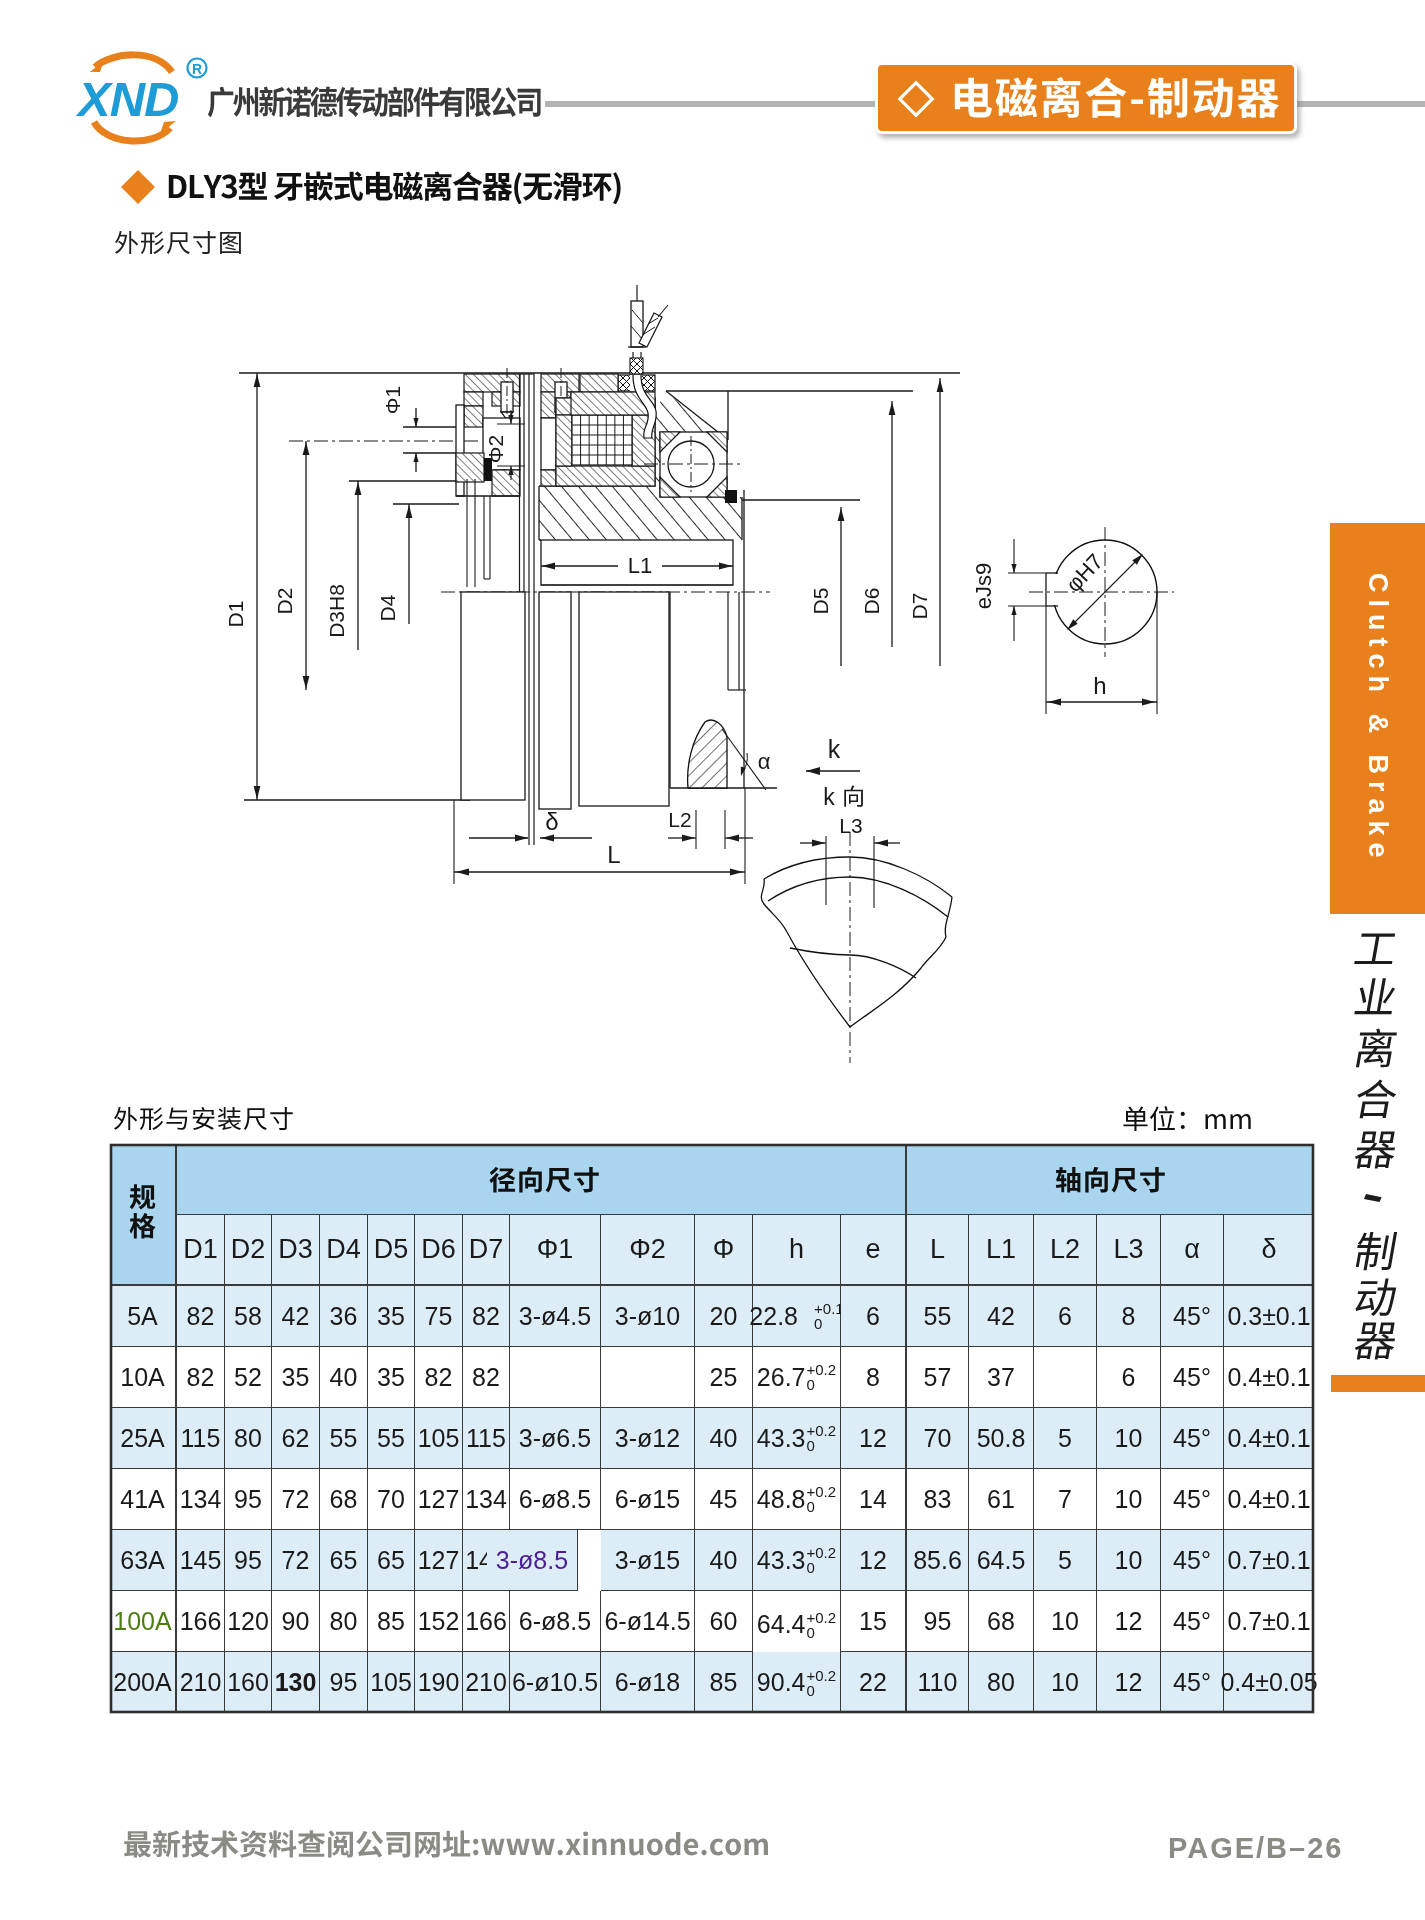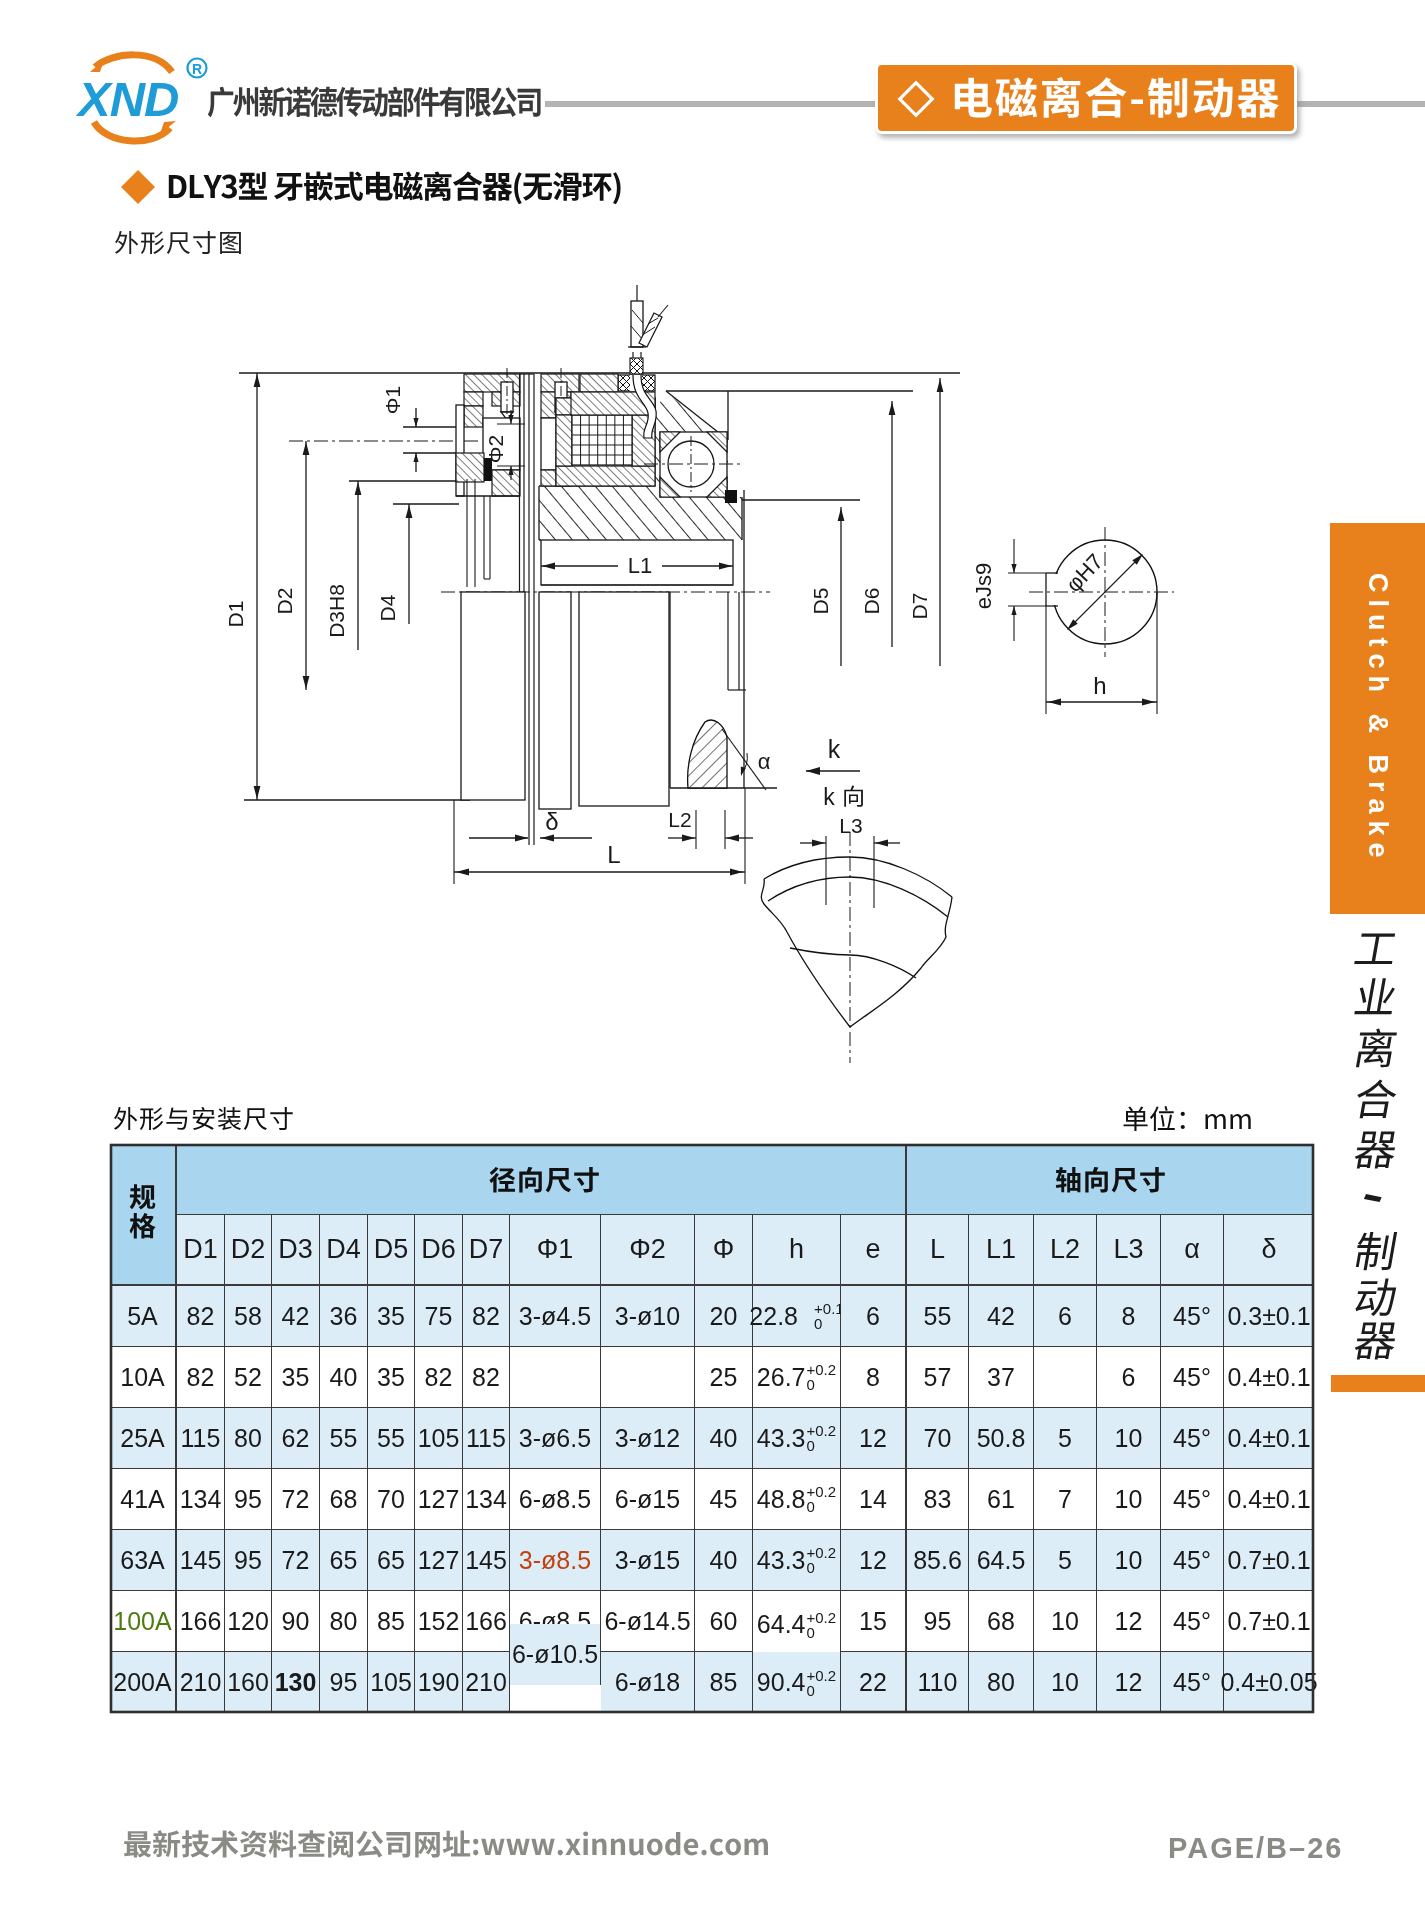--- a/index.html
+++ b/index.html
@@ -157,21 +157,21 @@
     <div style="position:absolute;left:1051px;top:325px;width:63px;height:61px;background:#ffffff;display:flex;align-items:center;justify-content:center;font-size:25px;color:#1a1a1a;box-sizing:border-box;border-right:1px solid #3a3a3a;border-bottom:1px solid #3a3a3a;">45°</div>
     <div style="position:absolute;left:1114px;top:325px;width:90px;height:61px;background:#ffffff;display:flex;align-items:center;justify-content:center;font-size:25px;color:#1a1a1a;box-sizing:border-box;border-bottom:1px solid #3a3a3a;">0.4±0.1</div>
     <div style="position:absolute;left:0px;top:386px;width:67px;height:61px;background:#DCEDF8;display:flex;align-items:center;justify-content:center;font-size:25px;color:#1a1a1a;box-sizing:border-box;border-right:2px solid #3a3a3a;border-bottom:1px solid #3a3a3a;">63A</div>
     <div style="position:absolute;left:67px;top:386px;width:48px;height:61px;background:#DCEDF8;display:flex;align-items:center;justify-content:center;font-size:25px;color:#1a1a1a;box-sizing:border-box;border-right:1px solid #3a3a3a;border-bottom:1px solid #3a3a3a;">145</div>
     <div style="position:absolute;left:115px;top:386px;width:47px;height:61px;background:#DCEDF8;display:flex;align-items:center;justify-content:center;font-size:25px;color:#1a1a1a;box-sizing:border-box;border-right:1px solid #3a3a3a;border-bottom:1px solid #3a3a3a;">95</div>
     <div style="position:absolute;left:162px;top:386px;width:48px;height:61px;background:#DCEDF8;display:flex;align-items:center;justify-content:center;font-size:25px;color:#1a1a1a;box-sizing:border-box;border-right:1px solid #3a3a3a;border-bottom:1px solid #3a3a3a;">72</div>
     <div style="position:absolute;left:210px;top:386px;width:48px;height:61px;background:#DCEDF8;display:flex;align-items:center;justify-content:center;font-size:25px;color:#1a1a1a;box-sizing:border-box;border-right:1px solid #3a3a3a;border-bottom:1px solid #3a3a3a;">65</div>
     <div style="position:absolute;left:258px;top:386px;width:47px;height:61px;background:#DCEDF8;display:flex;align-items:center;justify-content:center;font-size:25px;color:#1a1a1a;box-sizing:border-box;border-right:1px solid #3a3a3a;border-bottom:1px solid #3a3a3a;">65</div>
     <div style="position:absolute;left:305px;top:386px;width:48px;height:61px;background:#DCEDF8;display:flex;align-items:center;justify-content:center;font-size:25px;color:#1a1a1a;box-sizing:border-box;border-right:1px solid #3a3a3a;border-bottom:1px solid #3a3a3a;">127</div>
     <div style="position:absolute;left:353px;top:386px;width:47px;height:61px;background:#DCEDF8;display:flex;align-items:center;justify-content:center;font-size:25px;color:#1a1a1a;box-sizing:border-box;border-right:1px solid #3a3a3a;border-bottom:1px solid #3a3a3a;">145</div>
-    <div style="position:absolute;left:400px;top:386px;width:91px;height:61px;background:#DCEDF8;display:flex;align-items:center;justify-content:center;font-size:25px;color:#c2410c;box-sizing:border-box;border-right:1px solid #3a3a3a;border-bottom:1px solid #3a3a3a;">3-ø8.5</div>
+    <div style="position:absolute;left:377px;top:386px;width:91px;height:61px;background:#DCEDF8;display:flex;align-items:center;justify-content:center;font-size:25px;color:#4c1d95;box-sizing:border-box;border-right:1px solid #3a3a3a;border-bottom:1px solid #3a3a3a;">3-ø8.5</div>
     <div style="position:absolute;left:491px;top:386px;width:94px;height:61px;background:#DCEDF8;display:flex;align-items:center;justify-content:center;font-size:25px;color:#1a1a1a;box-sizing:border-box;border-right:1px solid #3a3a3a;border-bottom:1px solid #3a3a3a;">3-ø15</div>
     <div style="position:absolute;left:585px;top:386px;width:58px;height:61px;background:#DCEDF8;display:flex;align-items:center;justify-content:center;font-size:25px;color:#1a1a1a;box-sizing:border-box;border-right:1px solid #3a3a3a;border-bottom:1px solid #3a3a3a;">40</div>
     <div style="position:absolute;left:643px;top:386px;width:88px;height:61px;background:#DCEDF8;display:flex;align-items:center;justify-content:center;font-size:25px;color:#1a1a1a;box-sizing:border-box;border-right:1px solid #3a3a3a;border-bottom:1px solid #3a3a3a;">
       <span>43.3</span>
       <span style="display:inline-flex;flex-direction:column;font-size:15px;line-height:15px;margin-left:1px;">
         <span>+0.2</span>
         <span>0</span>
       </span>
     </div>
     <div style="position:absolute;left:731px;top:386px;width:66px;height:61px;background:#DCEDF8;display:flex;align-items:center;justify-content:center;font-size:25px;color:#1a1a1a;box-sizing:border-box;border-right:2px solid #3a3a3a;border-bottom:1px solid #3a3a3a;">12</div>
@@ -207,21 +207,21 @@
     <div style="position:absolute;left:1051px;top:447px;width:63px;height:61px;background:#ffffff;display:flex;align-items:center;justify-content:center;font-size:25px;color:#1a1a1a;box-sizing:border-box;border-right:1px solid #3a3a3a;border-bottom:1px solid #3a3a3a;">45°</div>
     <div style="position:absolute;left:1114px;top:447px;width:90px;height:61px;background:#ffffff;display:flex;align-items:center;justify-content:center;font-size:25px;color:#1a1a1a;box-sizing:border-box;border-bottom:1px solid #3a3a3a;">0.7±0.1</div>
     <div style="position:absolute;left:0px;top:508px;width:67px;height:61px;background:#DCEDF8;display:flex;align-items:center;justify-content:center;font-size:25px;color:#1a1a1a;box-sizing:border-box;border-right:2px solid #3a3a3a;">200A</div>
     <div style="position:absolute;left:67px;top:508px;width:48px;height:61px;background:#DCEDF8;display:flex;align-items:center;justify-content:center;font-size:25px;color:#1a1a1a;box-sizing:border-box;border-right:1px solid #3a3a3a;">210</div>
     <div style="position:absolute;left:115px;top:508px;width:47px;height:61px;background:#DCEDF8;display:flex;align-items:center;justify-content:center;font-size:25px;color:#1a1a1a;box-sizing:border-box;border-right:1px solid #3a3a3a;">160</div>
     <div style="position:absolute;left:162px;top:508px;width:48px;height:61px;background:#DCEDF8;display:flex;align-items:center;justify-content:center;font-size:25px;color:#1a1a1a;box-sizing:border-box;border-right:1px solid #3a3a3a;font-weight:bold;">130</div>
     <div style="position:absolute;left:210px;top:508px;width:48px;height:61px;background:#DCEDF8;display:flex;align-items:center;justify-content:center;font-size:25px;color:#1a1a1a;box-sizing:border-box;border-right:1px solid #3a3a3a;">95</div>
     <div style="position:absolute;left:258px;top:508px;width:47px;height:61px;background:#DCEDF8;display:flex;align-items:center;justify-content:center;font-size:25px;color:#1a1a1a;box-sizing:border-box;border-right:1px solid #3a3a3a;">105</div>
     <div style="position:absolute;left:305px;top:508px;width:48px;height:61px;background:#DCEDF8;display:flex;align-items:center;justify-content:center;font-size:25px;color:#1a1a1a;box-sizing:border-box;border-right:1px solid #3a3a3a;">190</div>
     <div style="position:absolute;left:353px;top:508px;width:47px;height:61px;background:#DCEDF8;display:flex;align-items:center;justify-content:center;font-size:25px;color:#1a1a1a;box-sizing:border-box;border-right:1px solid #3a3a3a;">210</div>
-    <div style="position:absolute;left:400px;top:480px;width:91px;height:61px;background:#DCEDF8;display:flex;align-items:center;justify-content:center;font-size:25px;color:#1a1a1a;box-sizing:border-box;border-right:1px solid #3a3a3a;">6-ø10.5</div>
+    <div style="position:absolute;left:400px;top:508px;width:91px;height:61px;background:#DCEDF8;display:flex;align-items:center;justify-content:center;font-size:25px;color:#1a1a1a;box-sizing:border-box;border-right:1px solid #3a3a3a;">6-ø10.5</div>
     <div style="position:absolute;left:491px;top:508px;width:94px;height:61px;background:#DCEDF8;display:flex;align-items:center;justify-content:center;font-size:25px;color:#1a1a1a;box-sizing:border-box;border-right:1px solid #3a3a3a;">6-ø18</div>
     <div style="position:absolute;left:585px;top:508px;width:58px;height:61px;background:#DCEDF8;display:flex;align-items:center;justify-content:center;font-size:25px;color:#1a1a1a;box-sizing:border-box;border-right:1px solid #3a3a3a;">85</div>
     <div style="position:absolute;left:643px;top:508px;width:88px;height:61px;background:#DCEDF8;display:flex;align-items:center;justify-content:center;font-size:25px;color:#1a1a1a;box-sizing:border-box;border-right:1px solid #3a3a3a;">
       <span>90.4</span>
       <span style="display:inline-flex;flex-direction:column;font-size:15px;line-height:15px;margin-left:1px;">
         <span>+0.2</span>
         <span>0</span>
       </span>
     </div>
     <div style="position:absolute;left:731px;top:508px;width:66px;height:61px;background:#DCEDF8;display:flex;align-items:center;justify-content:center;font-size:25px;color:#1a1a1a;box-sizing:border-box;border-right:2px solid #3a3a3a;">22</div>

